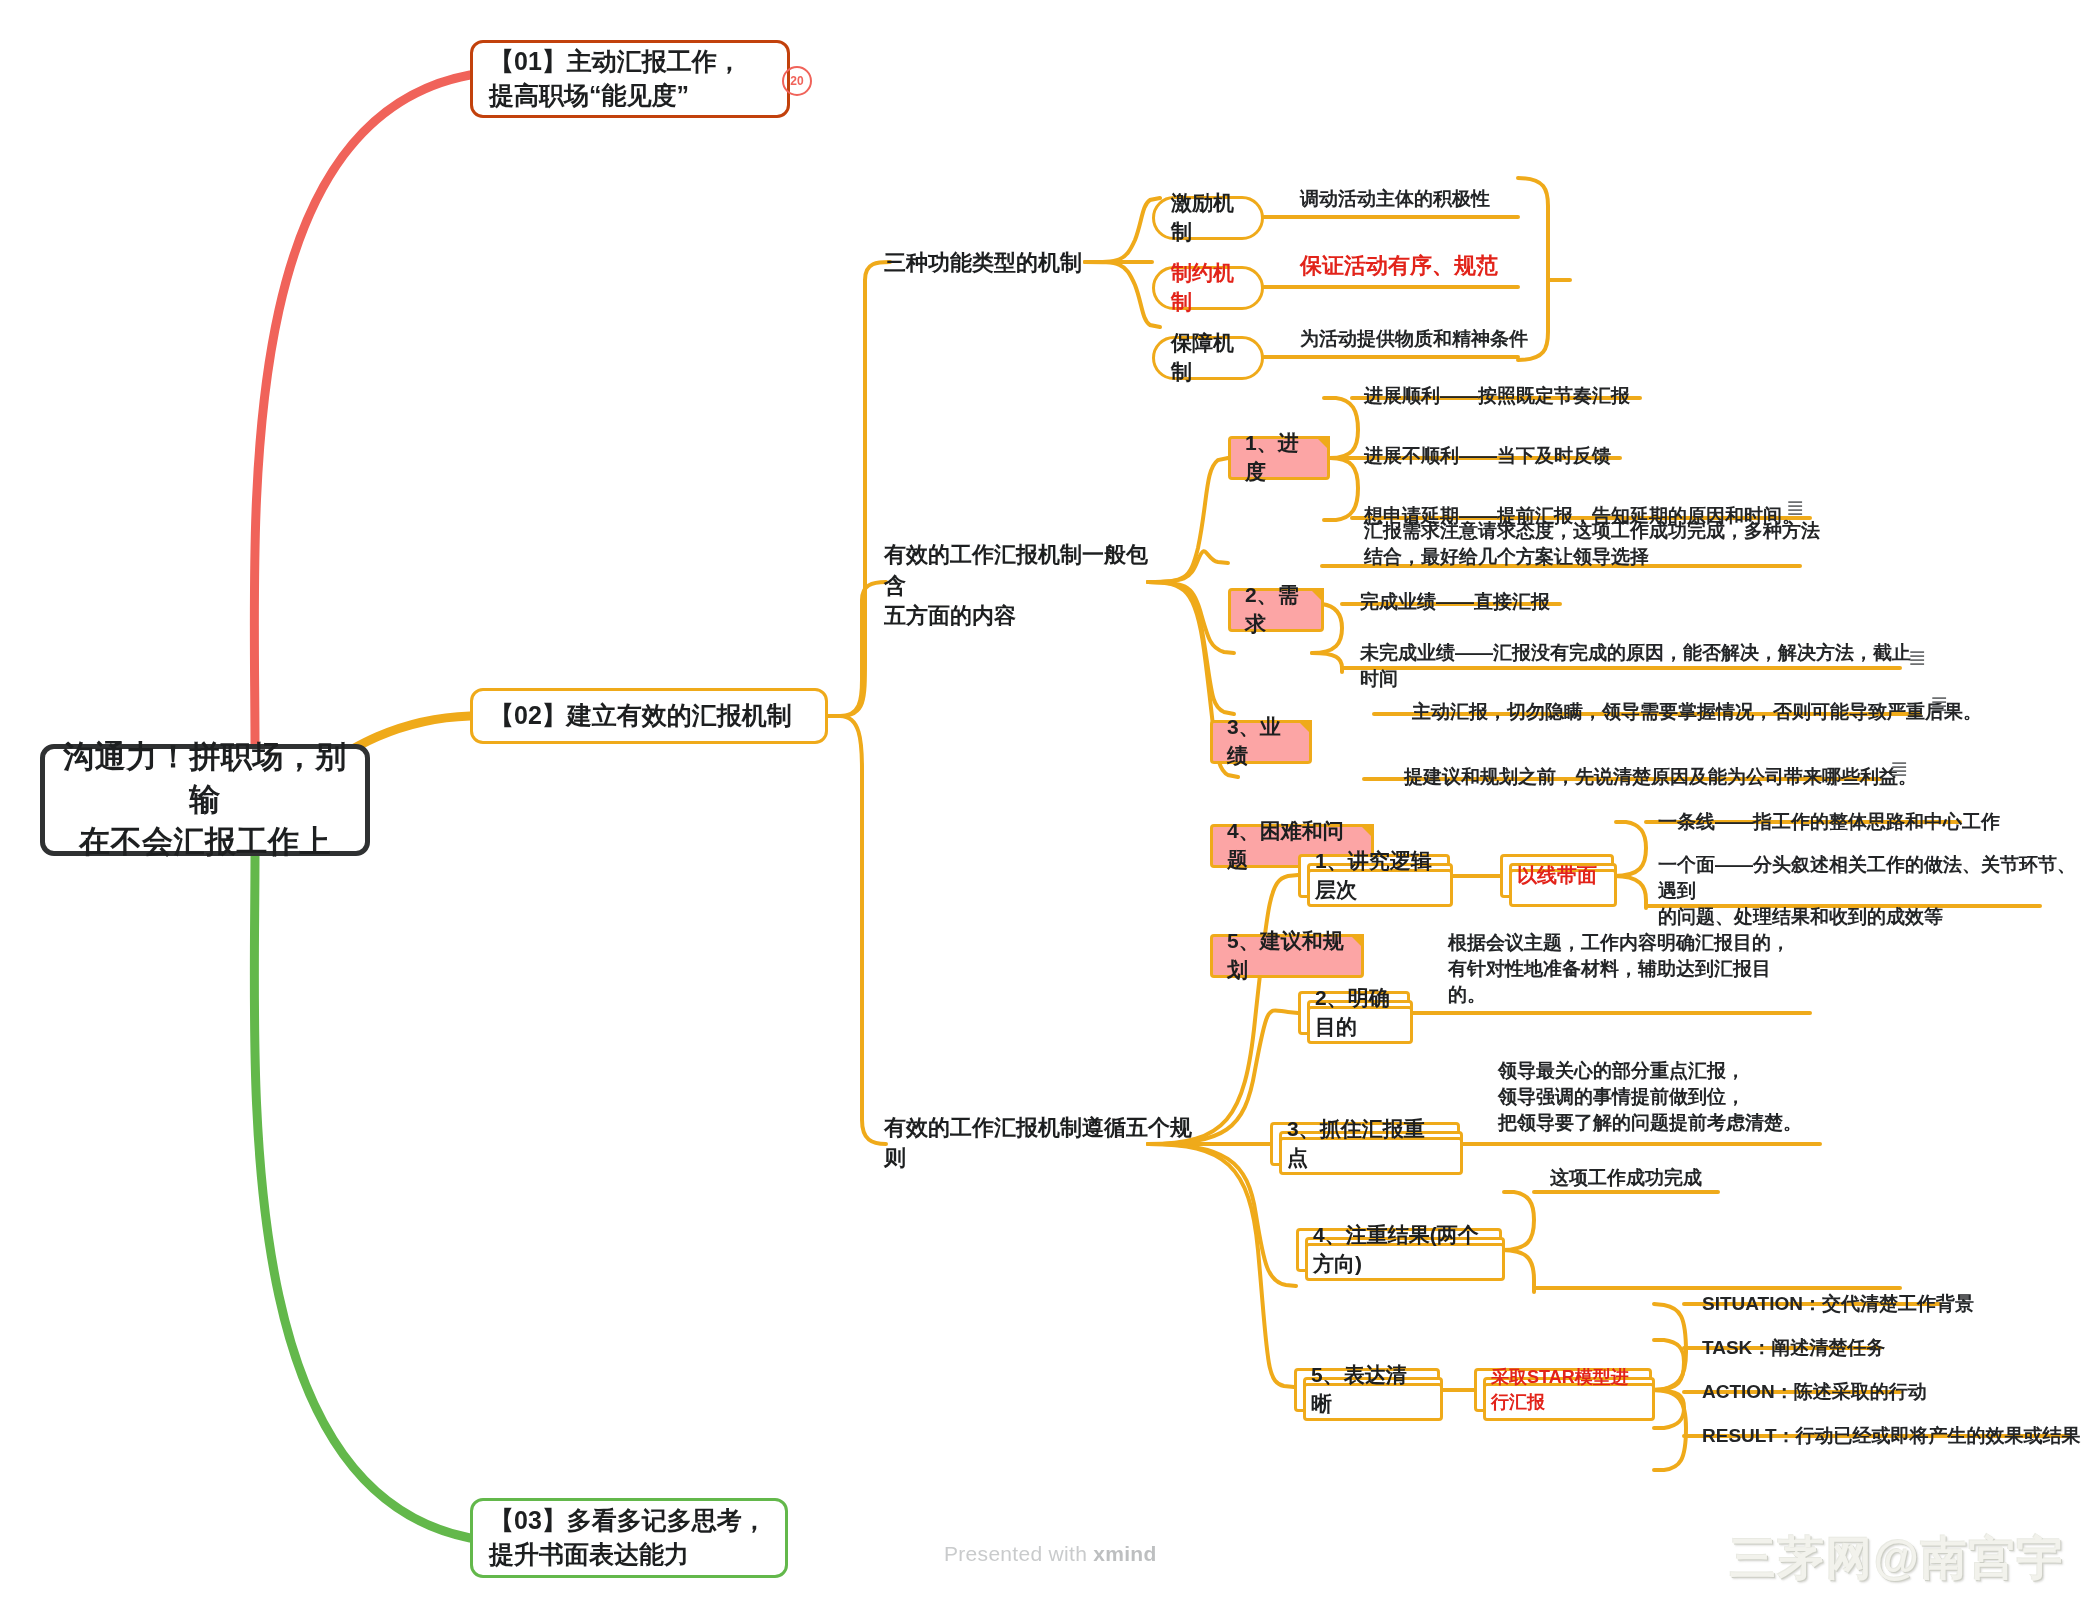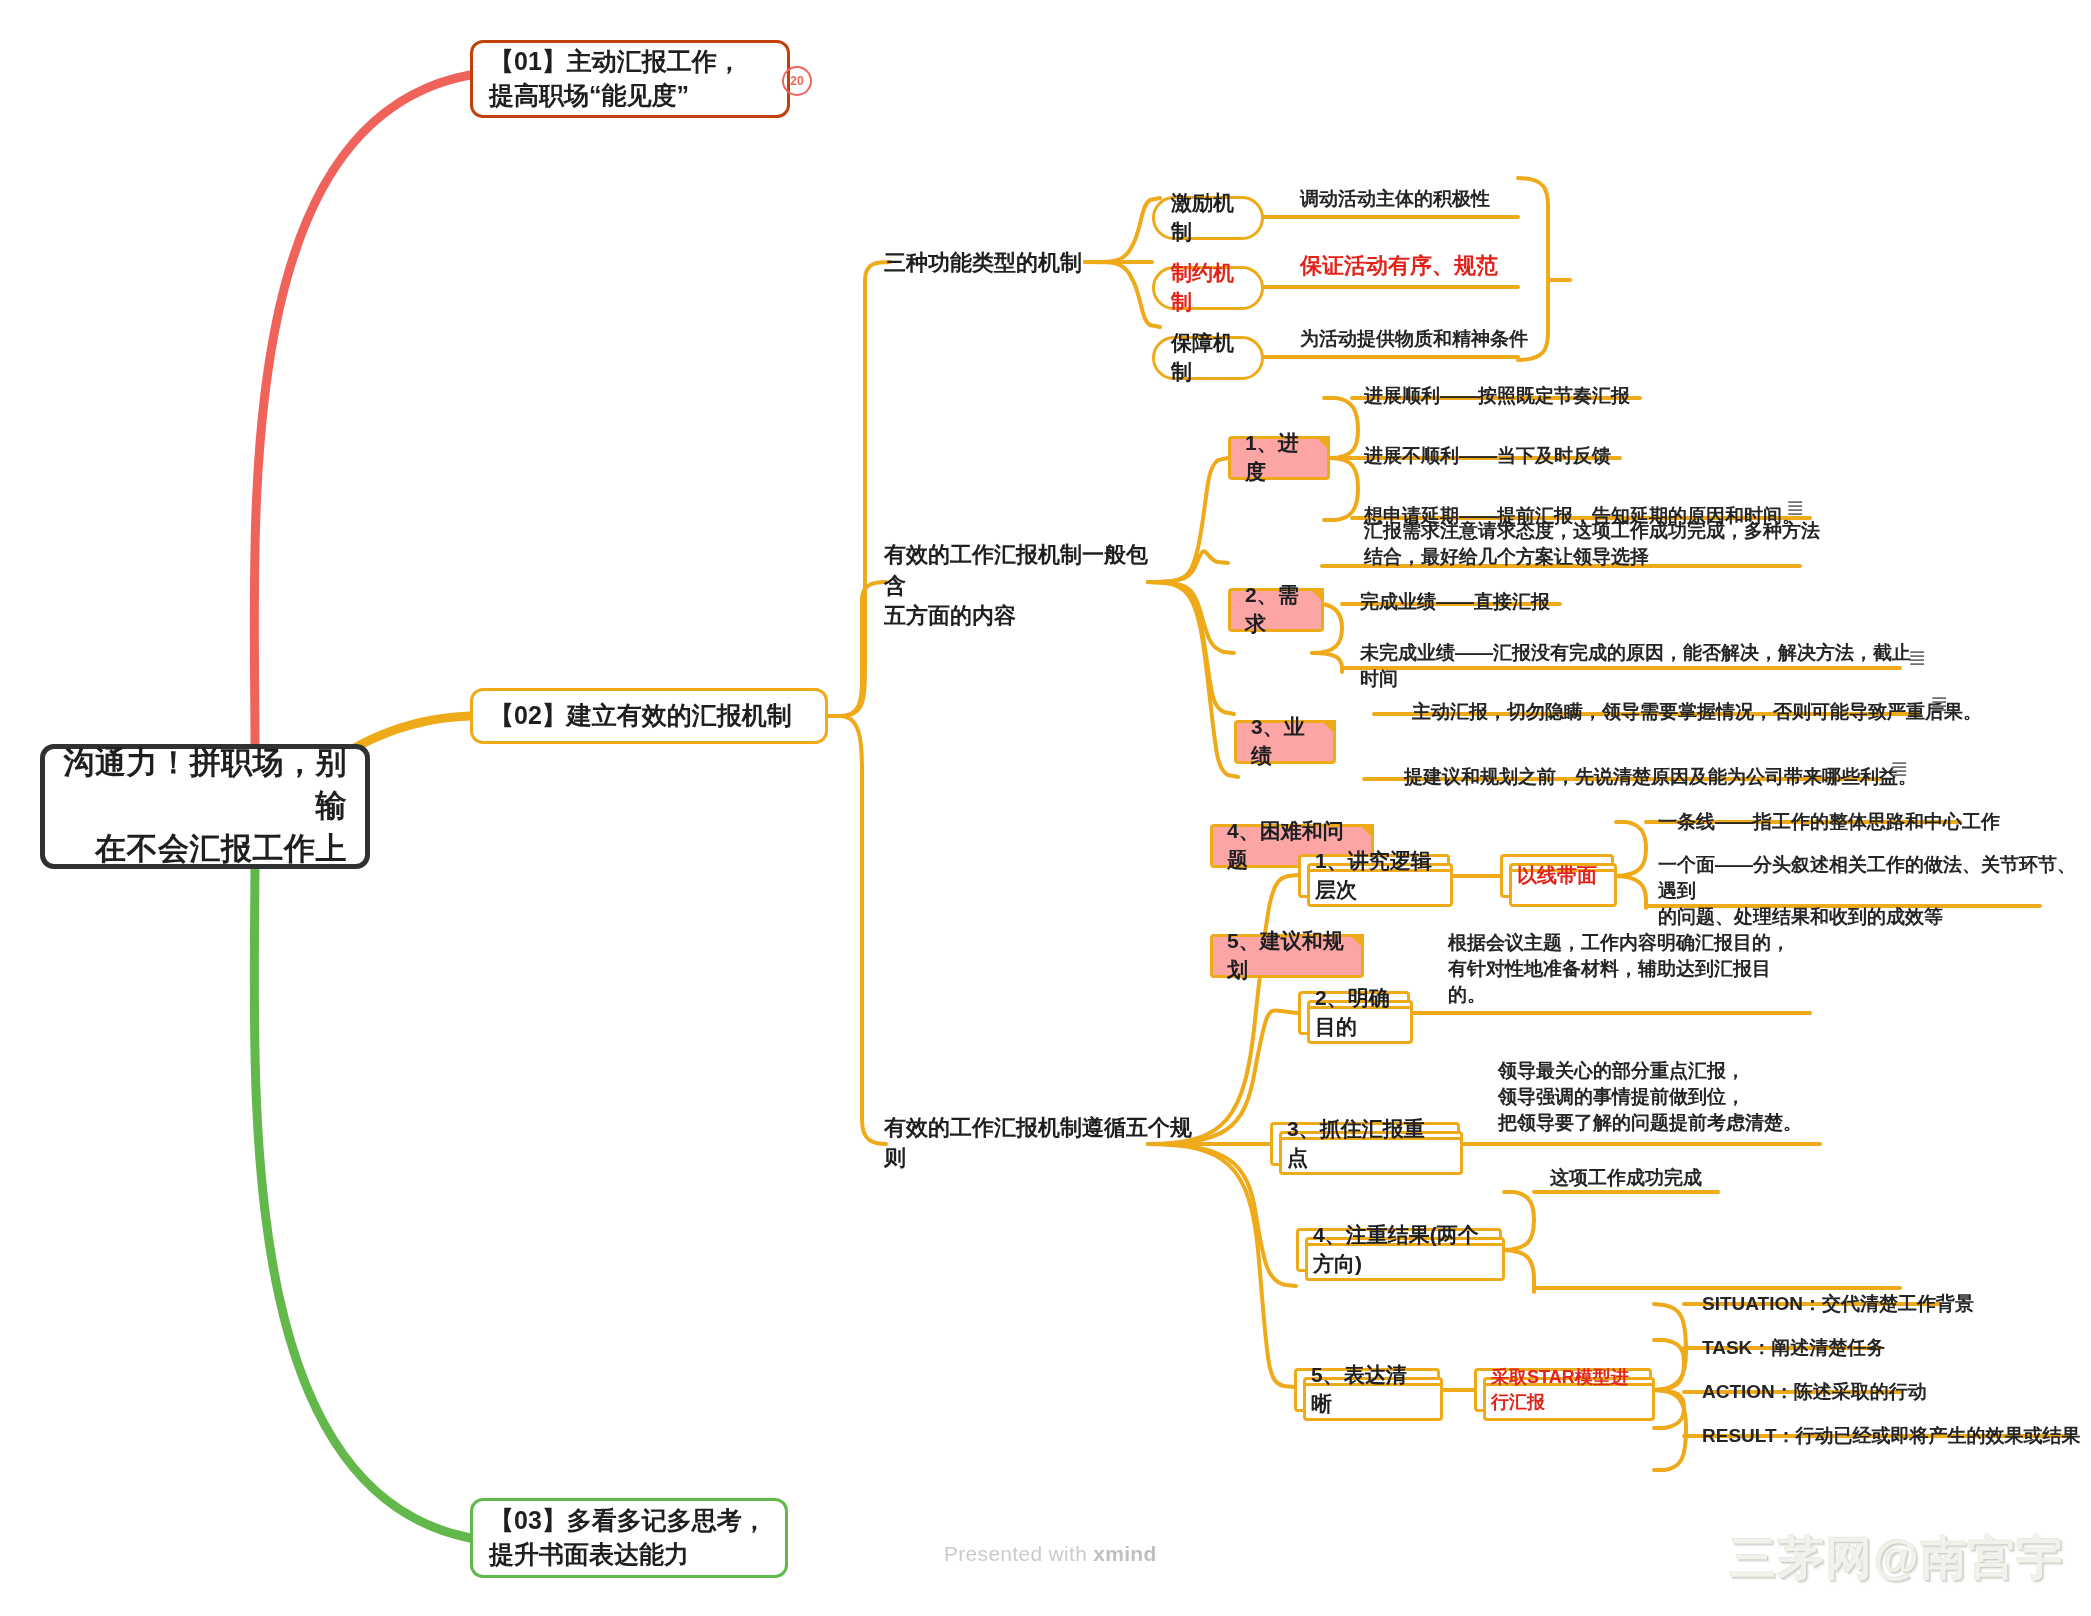--- a/index.html
+++ b/index.html
@@ -258,21 +258,21 @@
       <path d="M1652,1390 C1680,1390 1684,1380 1684,1362 C1684,1348 1678,1342 1664,1340 L1654,1340" stroke="#efaa1a" stroke-width="4"></path>
       <path d="M1652,1390 C1680,1390 1684,1396 1684,1408 C1684,1420 1678,1426 1664,1428 L1654,1428" stroke="#efaa1a" stroke-width="4"></path>
       <path d="M1652,1390 C1680,1390 1686,1402 1686,1428 C1686,1460 1680,1468 1664,1470 L1654,1470" stroke="#efaa1a" stroke-width="4"></path>
       <path d="M1684,1304 L1940,1304" stroke="#efaa1a" stroke-width="4"></path>
       <path d="M1684,1348 L1880,1348" stroke="#efaa1a" stroke-width="4"></path>
       <path d="M1684,1392 L1900,1392" stroke="#efaa1a" stroke-width="4"></path>
       <path d="M1684,1436 L2070,1436" stroke="#efaa1a" stroke-width="4"></path>
     </g>
   </svg>
 
-  <div class="node root" style="left:40px;top:744px;width:330px;height:125px;text-align:right;">沟通力！拼职场，别输
+  <div class="node root" style="left:40px;top:744px;width:330px;height:112px;">沟通力！拼职场，别输
 在不会汇报工作上</div>
 
   <div class="node b1" style="left:470px;top:40px;width:320px;height:78px;">【01】主动汇报工作，
 提高职场“能见度”</div>
   <div class="badge" style="left:782px;top:66px;">20</div>
 
   <div class="node b1 amber" style="left:470px;top:688px;width:358px;height:56px;">【02】建立有效的汇报机制</div>
 
   <div class="node b1 green" style="left:470px;top:1498px;width:318px;height:80px;">【03】多看多记多思考，
 提升书面表达能力</div>
@@ -300,21 +300,21 @@
   <div class="node plain leaf" style="left:1364px;top:502px;width:480px;height:28px;">想申请延期——提前汇报，告知延期的原因和时间。</div>
   <div class="noteicon" style="left:1786px;top:497px;">≣</div>
 
   <div class="node rect folded" style="left:1228px;top:544px;width:96px;height:44px;">
     <span>2、需求</span>
     <span class="fold"></span>
   </div>
   <div class="node plain leaf" style="left:1364px;top:518px;width:620px;height:56px;align-items:flex-start;">汇报需求注意请求态度，这项工作成功完成，多种方法
 结合，最好给几个方案让领导选择</div>
 
-  <div class="node rect folded" style="left:1210px;top:632px;width:102px;height:44px;margin-left:24px;">
+  <div class="node rect folded" style="left:1210px;top:632px;width:102px;height:44px;">
     <span>3、业绩</span>
     <span class="fold"></span>
   </div>
   <div class="node plain leaf" style="left:1360px;top:588px;width:360px;height:28px;">完成业绩——直接汇报</div>
   <div class="node plain leaf" style="left:1360px;top:652px;width:560px;height:28px;">未完成业绩——汇报没有完成的原因，能否解决，解决方法，截止时间</div>
   <div class="noteicon" style="left:1908px;top:647px;">≣</div>
 
   <div class="node rect folded" style="left:1210px;top:692px;width:164px;height:44px;">
     <span>4、困难和问题</span>
     <span class="fold"></span>

